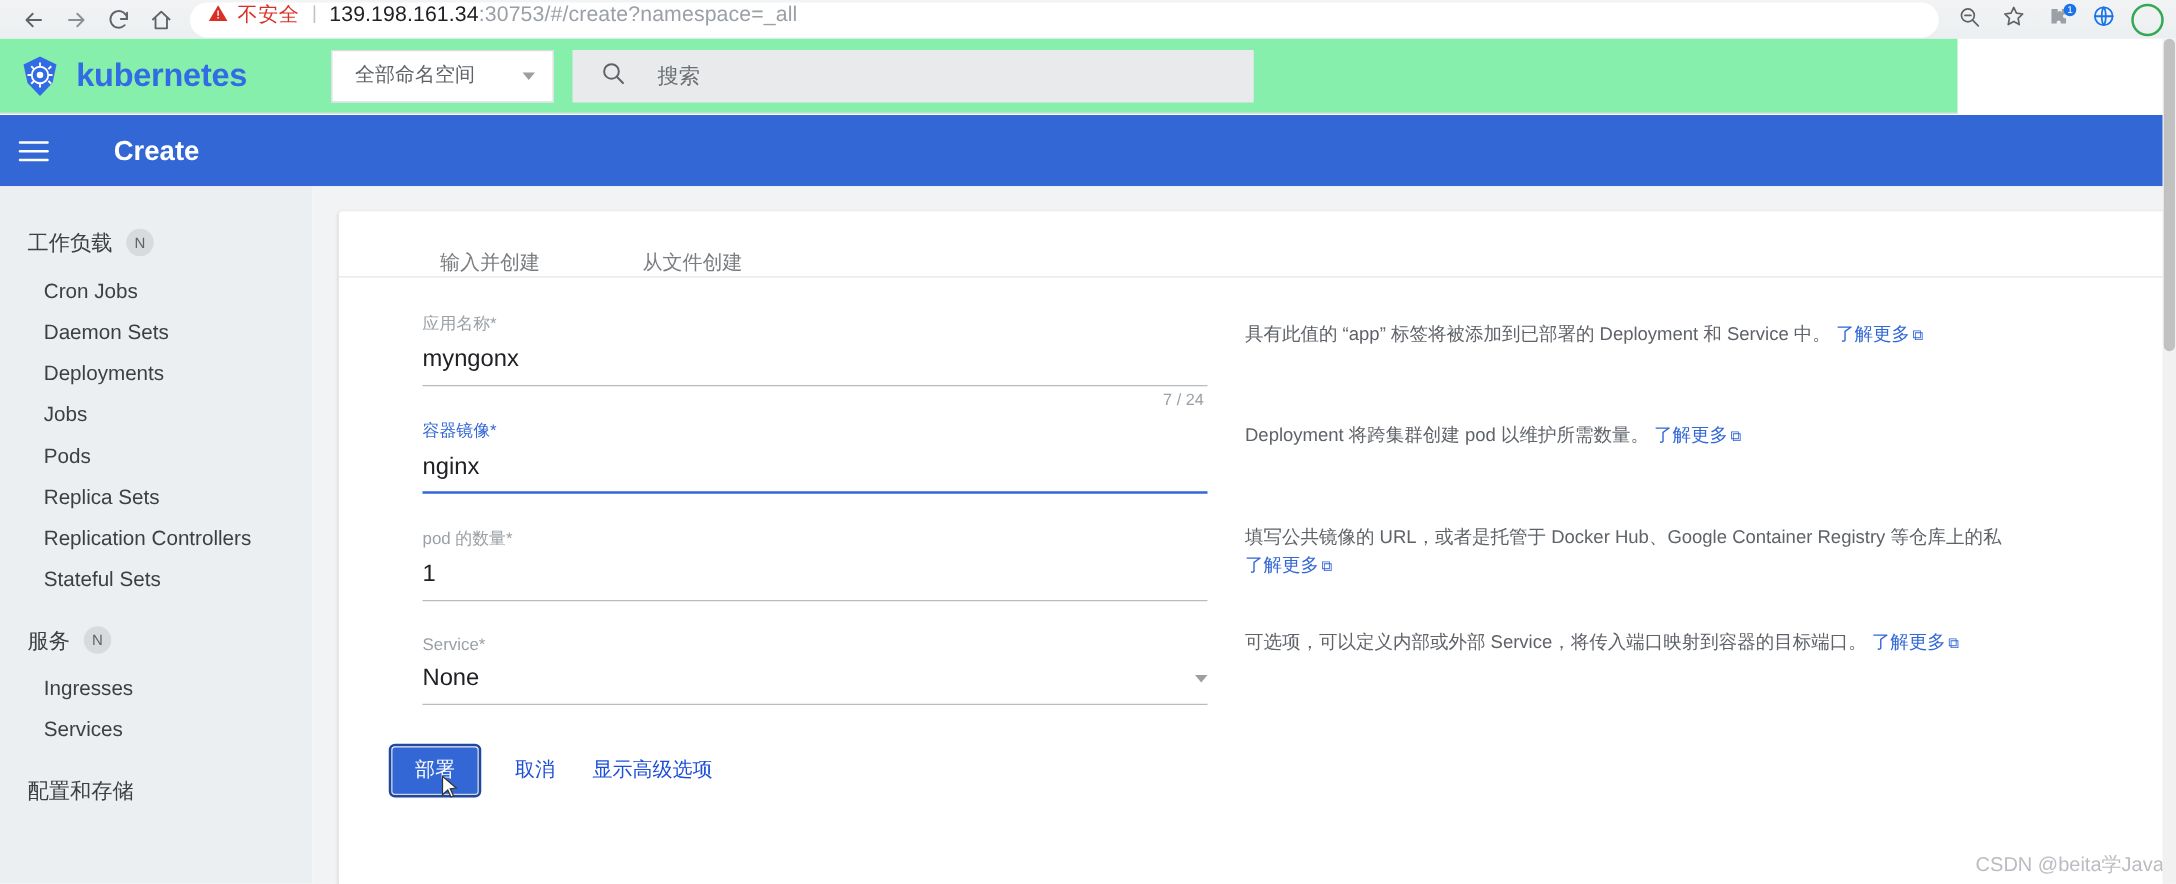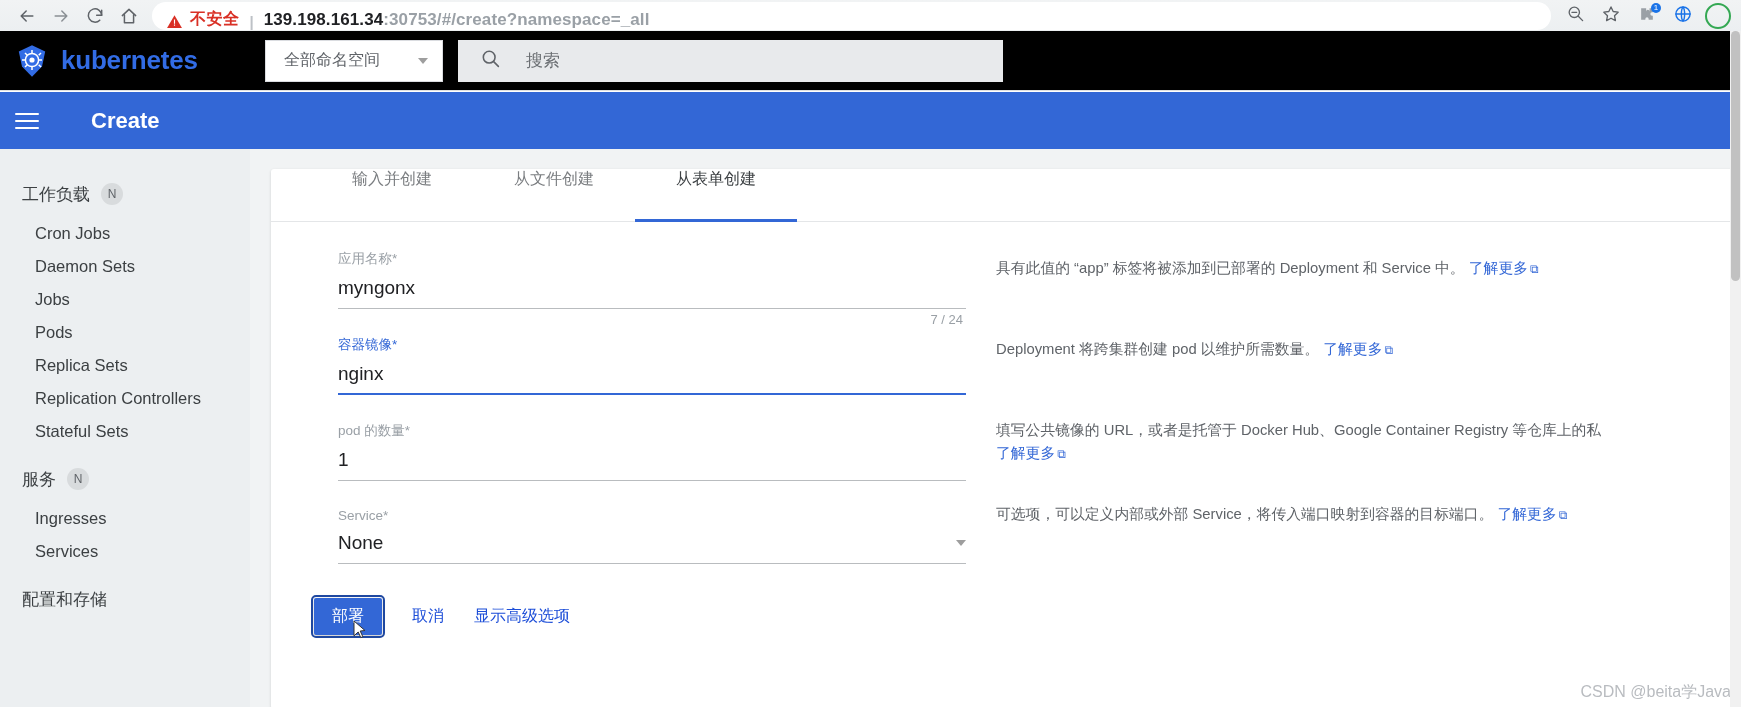--- a/index.html
+++ b/index.html
@@ -16,21 +16,21 @@
     display: flex; align-items: center; padding: 0 10px;
   }
   .nav-btn {
     width: 34px; height: 28px; display: flex; align-items: center; justify-content: center;
     color: #5f6368; flex: 0 0 auto;
   }
   .nav-btn svg { display: block; }
   .omnibox {
     flex: 1 1 auto; height: 28px; margin-left: 6px; margin-right: 6px;
     background: #ffffff; border-radius: 14px;
-    display: flex; align-items: flex-end; padding: 0 14px; overflow: hidden; font-weight: bold;
+    display: flex; align-items: flex-start; padding: 0 14px; overflow: hidden;
   }
   .warn-icon { flex: 0 0 auto; margin-right: 7px; display: flex; }
   .not-secure {
     color: #d93025; font-size: 16px; white-space: nowrap; flex: 0 0 auto;
     letter-spacing: .5px;
   }
   .omni-sep { color: #bdc1c6; margin: 0 10px; font-size: 15px; flex: 0 0 auto; }
   .url { font-size: 17px; white-space: nowrap; overflow: hidden; letter-spacing: .1px; }
   .url .host { color: #202124; }
   .url .rest { color: #9aa0a6; }
@@ -44,22 +44,22 @@
     font-size: 8px; line-height: 10px; min-width: 10px; height: 10px; border-radius: 5px;
     text-align: center; padding: 0 1px;
   }
   .avatar-ring {
     width: 26px; height: 26px; border-radius: 50%;
     border: 2px solid #34a853; margin-left: 4px; flex: 0 0 auto;
   }
 
   
   .k8s-header {
-    position: absolute; left: 0; top: 31px; width: 1741px; height: 60px;
-    background: #000000; border-bottom: 1px solid #e0e0e0;
+    position: absolute; left: 0; top: 31px; width: 1566px; height: 60px;
+    background: #86efac; border-bottom: 1px solid #e0e0e0;
     display: flex; align-items: center;
   }
   .logo-wrap { display: flex; align-items: center; padding-left: 14px; width: 250px; }
   .logo-mark { width: 36px; height: 36px; flex: 0 0 auto; }
   .logo-text {
     font-size: 26px; color: #326ce5; font-weight: 700; margin-left: 11px;
     letter-spacing: -0.2px;
   }
   .ns-select {
     width: 178px; height: 42px; margin-left: 15px;
@@ -113,21 +113,21 @@
   .content {
     position: absolute; left: 250px; top: 149px; width: 1491px; height: 558px;
     background: #f1f3f4; padding: 20px 0 0 21px;
   }
   .card {
     width: 1470px; height: 540px; background: #fff; border-radius: 3px;
     box-shadow: 0 1px 3px rgba(0,0,0,.14); position: relative; overflow: hidden;
   }
   .tabs { display: flex; height: 53px; border-bottom: 1px solid #e4e6e8; }
   .tab {
-    width: 162px; display: flex; align-items: flex-start; justify-content: center;
+    width: 162px; display: flex; align-items: flex-end; justify-content: center;
     font-size: 16px; color: #7a7d80; position: relative;
   }
   .tab.active { color: #3c4043; }
   .tab.active::after {
     content: ""; position: absolute; left: 0; right: 0; bottom: -1px; height: 3px;
     background: #3367d6;
   }
   .tab-pad-left { width: 40px; }
 
   .form-area { display: flex; padding: 28px 0 0 0; }
@@ -311,20 +311,23 @@
     <span>工作负载</span>
     <span class="ngroup-badge">N</span>
   </div>
   <div class="nav-item">
     <span>Cron Jobs</span>
   </div>
   <div class="nav-item">
     <span>Daemon Sets</span>
   </div>
   <div class="nav-item">
+    <span>Deployments</span>
+  </div>
+  <div class="nav-item">
     <span>Jobs</span>
   </div>
   <div class="nav-item">
     <span>Pods</span>
   </div>
   <div class="nav-item">
     <span>Replica Sets</span>
   </div>
   <div class="nav-item">
     <span>Replication Controllers</span>
@@ -357,23 +360,20 @@
   <div class="card">
 
     <div class="tabs">
       <div class="tab-pad-left"></div>
       <div class="tab">
         <span>输入并创建</span>
       </div>
       <div class="tab">
         <span>从文件创建</span>
       </div>
-      <div class="tab active">
-        <span>从表单创建</span>
-      </div>
     </div>
 
     <div class="form-area">
 
       <div class="form-col">
 
         <div class="field">
           <div class="field-label">
             <span>应用名称</span><span class="req">*</span>
           </div>

